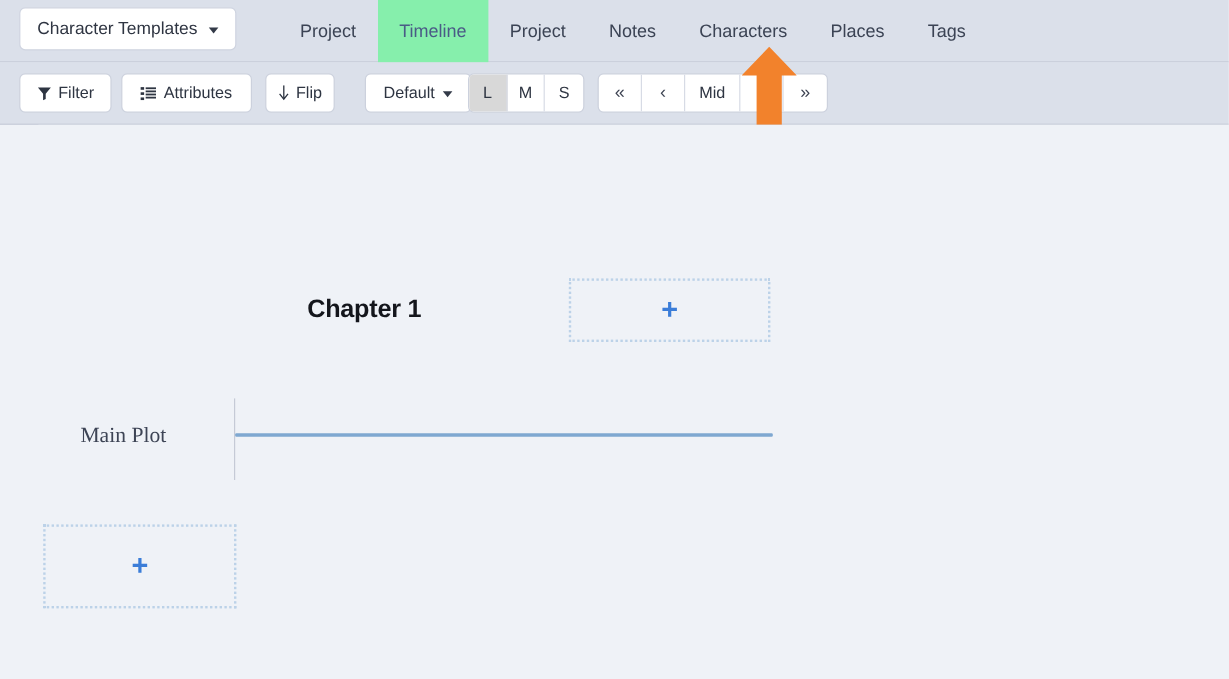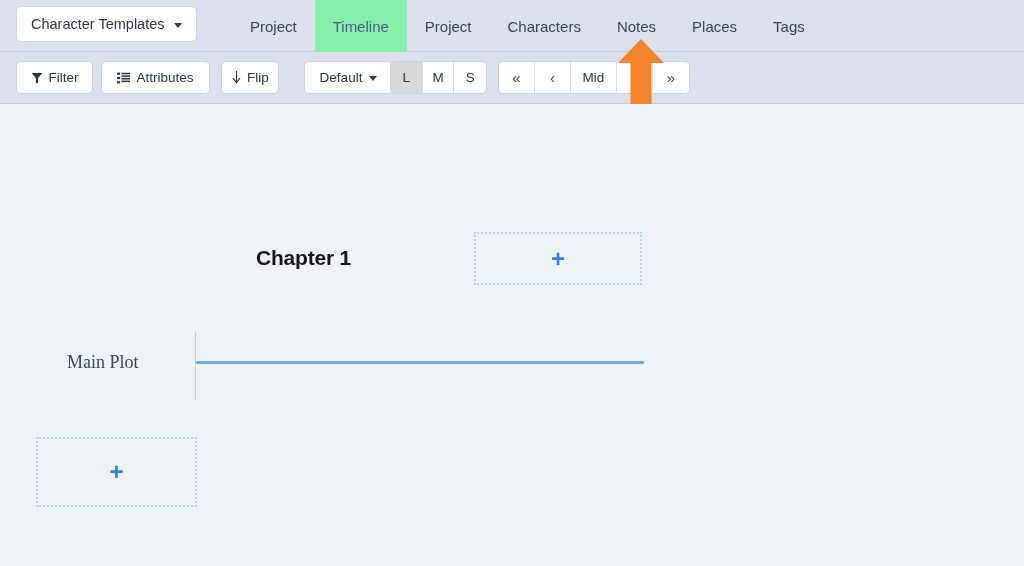--- a/index.html
+++ b/index.html
@@ -91,27 +91,27 @@
     background: #ffffff;
     border: 1px solid #ccd1dd;
     border-radius: 5px;
     display: flex;
     align-items: center;
     justify-content: center;
     gap: 6px;
     font-size: 13.5px;
     color: #2e3542;
     cursor: pointer;
-    padding: 0 10px;
+    padding: 0 22px;
   }
   .tbtn .glyph { display: inline-flex; align-items: center; }
 
   #btn-filter    { left: 16px;  width: 77px; }
   #btn-attrs     { left: 101px; width: 109px; }
-  #btn-flip      { left: 221px; width: 58px; justify-content: space-between; }
+  #btn-flip      { left: 221px; width: 58px; }
   #btn-default   { left: 304px; width: 89px; gap: 7px; }
 
   .segmented {
     position: absolute;
     top: 9px;
     height: 33px;
     display: flex;
     background: #ffffff;
     border: 1px solid #ccd1dd;
     border-radius: 5px;
@@ -235,24 +235,24 @@
       <div class="tab">
         <span>Project</span>
       </div>
       <div class="tab active">
         <span>Timeline</span>
       </div>
       <div class="tab">
         <span>Project</span>
       </div>
       <div class="tab">
+        <span>Notes</span>
+      </div>
+      <div class="tab">
         <span>Characters</span>
-      </div>
-      <div class="tab">
-        <span>Notes</span>
       </div>
       <div class="tab">
         <span>Places</span>
       </div>
       <div class="tab">
         <span>Tags</span>
       </div>
     </div>
   </div>
 

